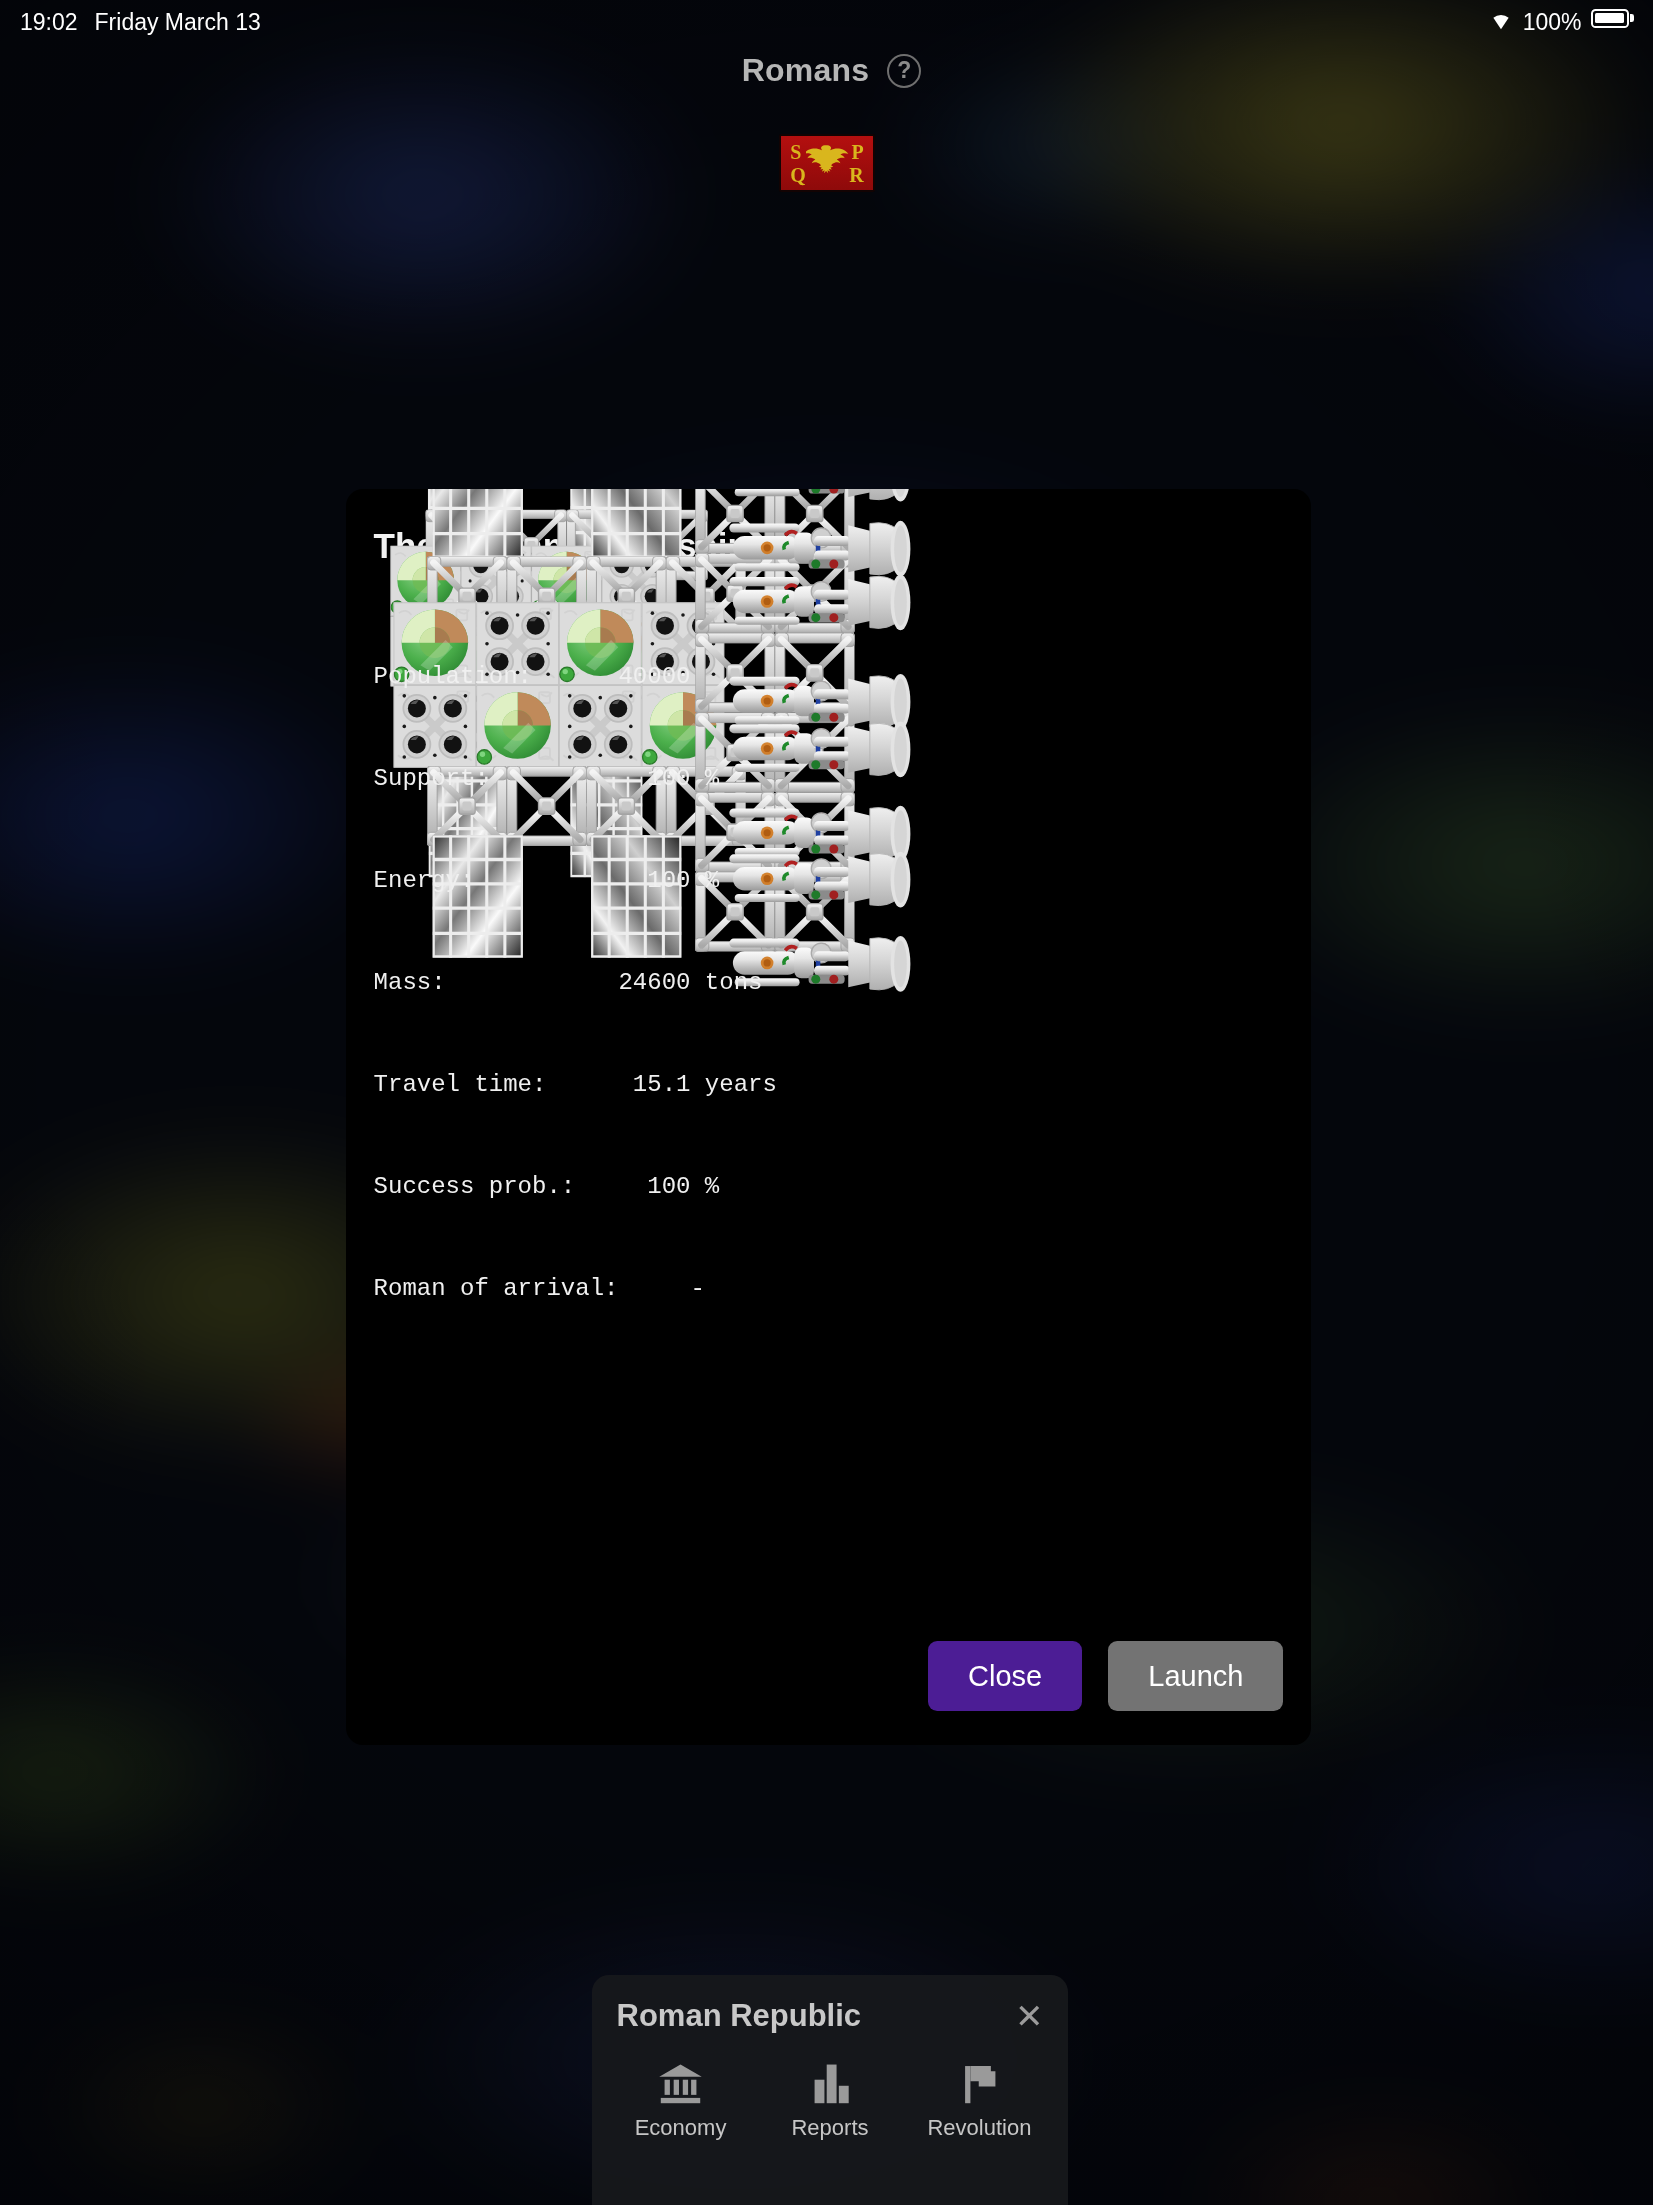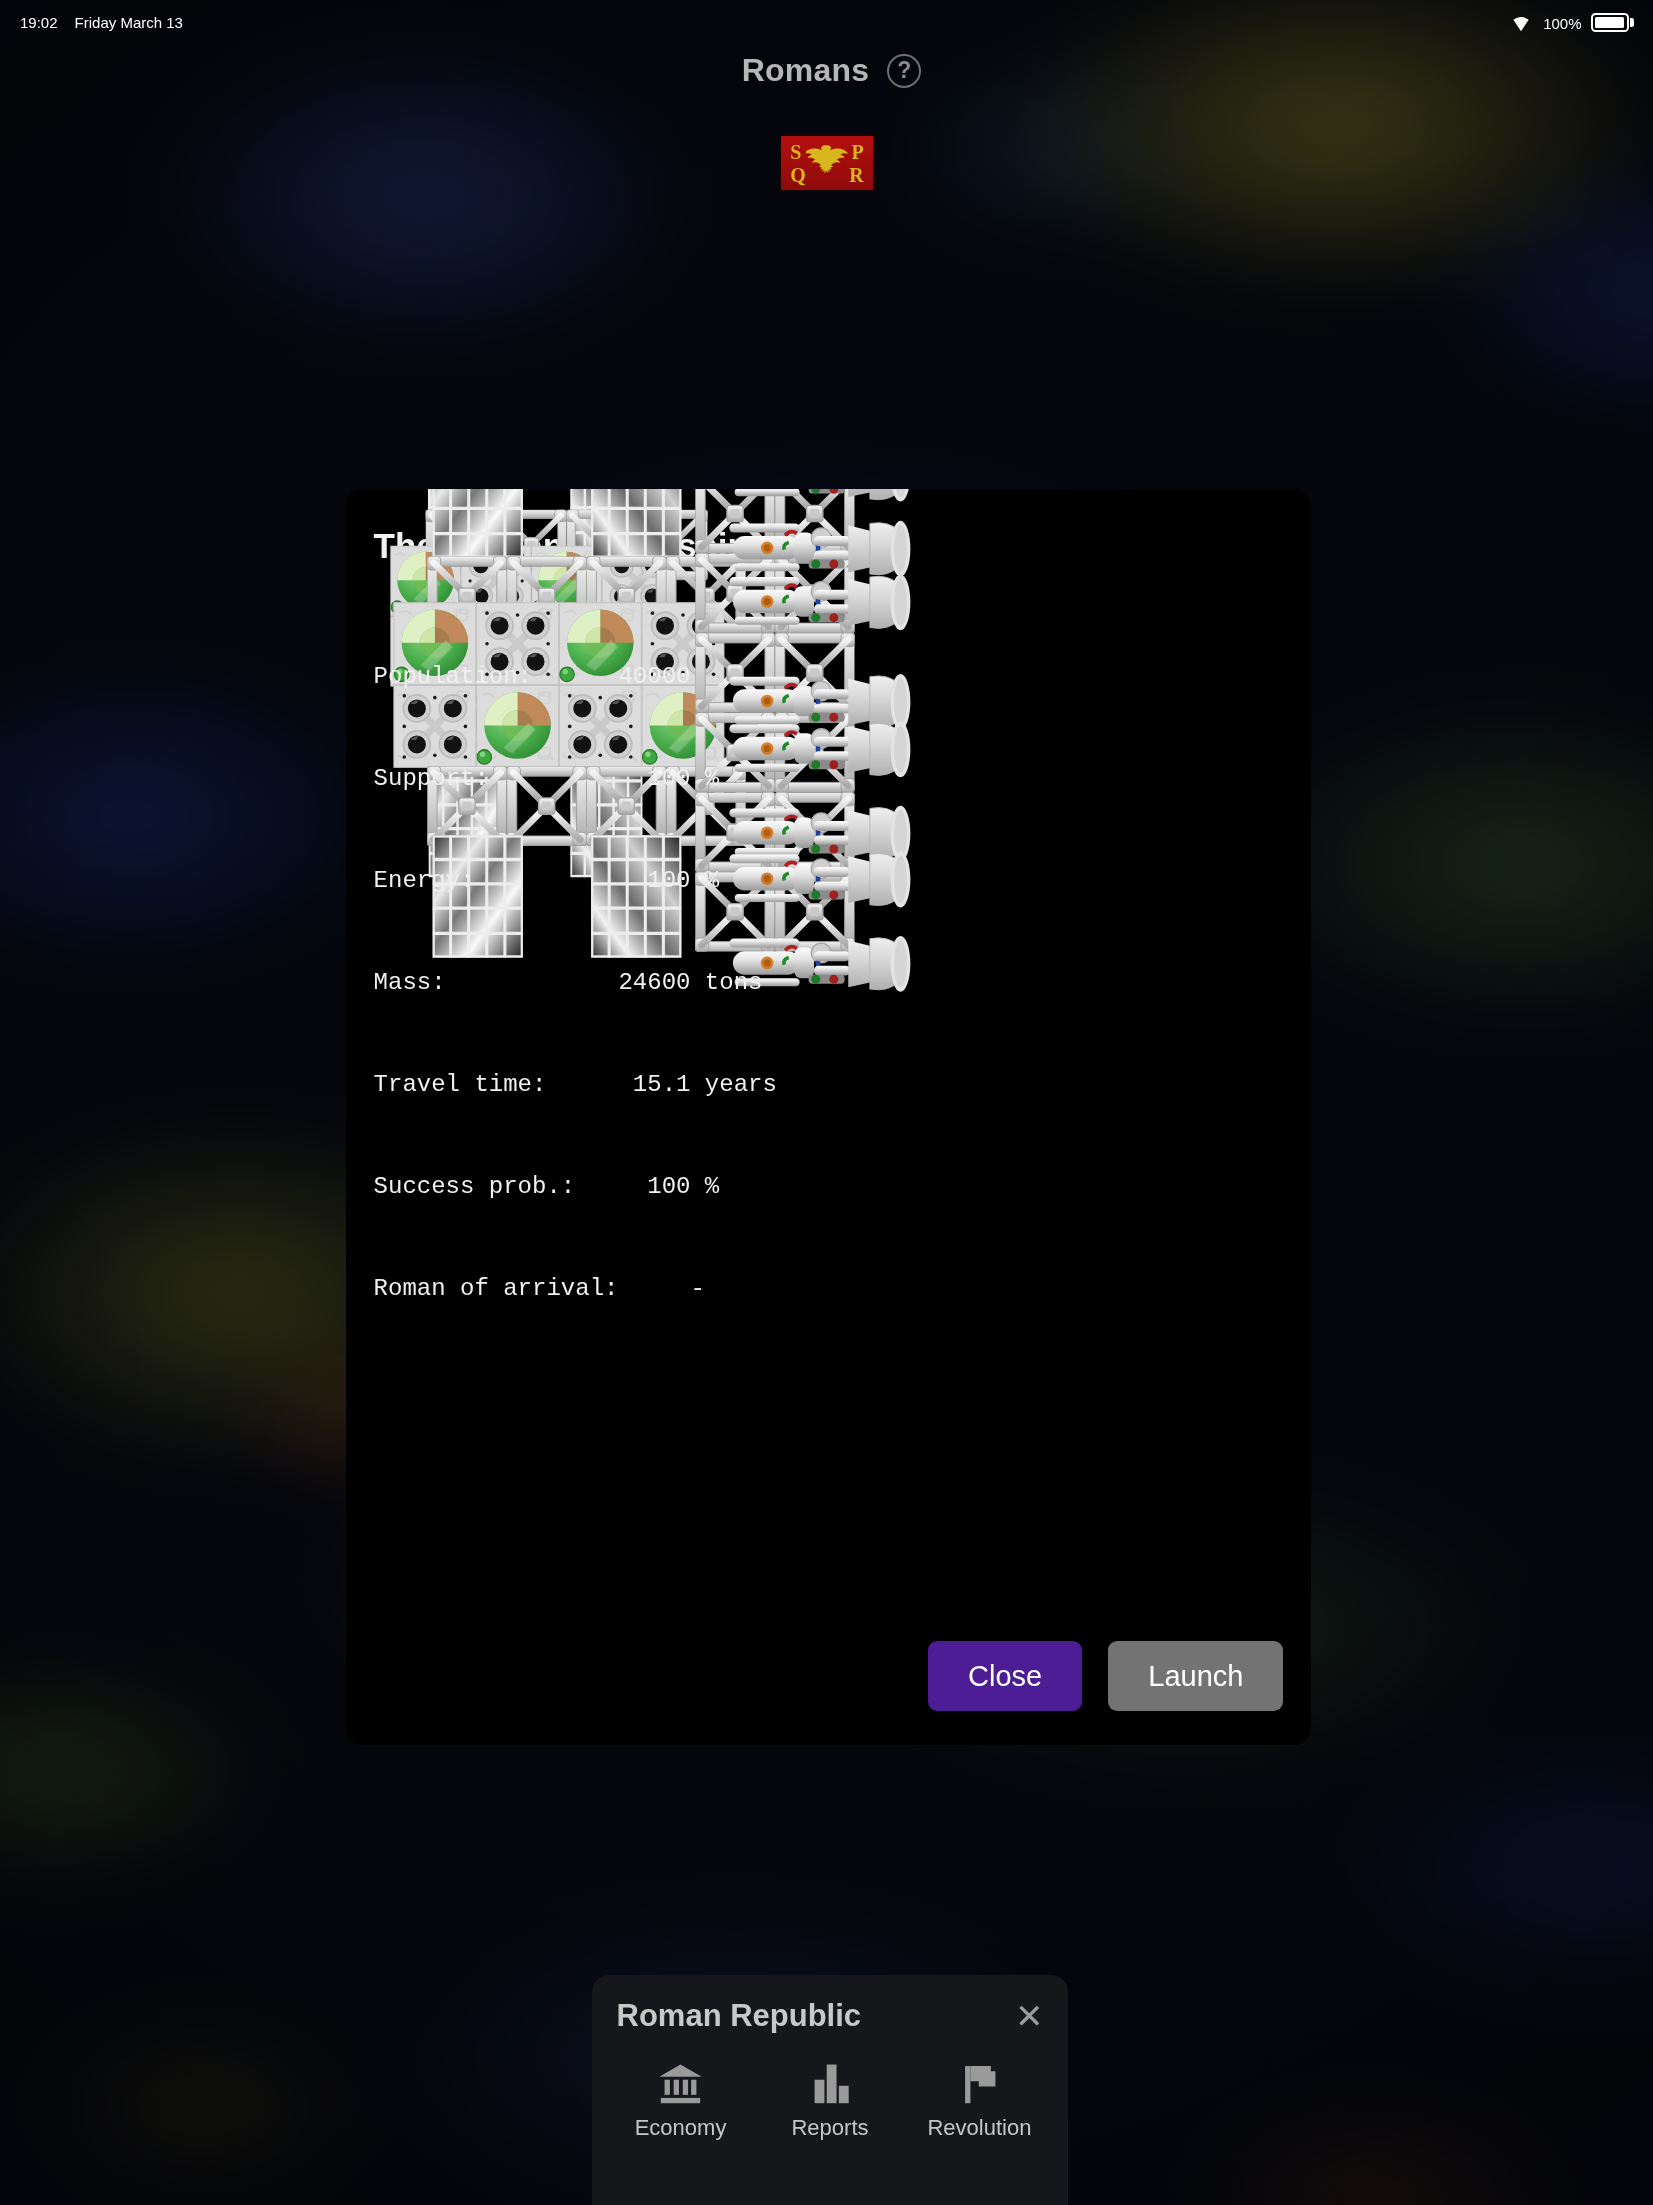--- a/index.html
+++ b/index.html
@@ -33,23 +33,23 @@
       radial-gradient(ellipse 230px 130px at 16% 92%, rgba(46,40,16,.45), transparent 74%),
       #04060c;
     filter: blur(35px);
   }
   .bg-vig { position:absolute; inset:0;
     background: radial-gradient(ellipse 140% 110% at 50% 48%, transparent 30%, rgba(0,0,0,.55) 85%); }
 
   
   .statusbar { position:absolute; top:0; left:0; right:0; height:44px;
     display:flex; align-items:center; justify-content:space-between;
-    padding: 0 20px; color:#fff; font-size:15px; }
+    padding: 0 20px; color:#fff; font-size:23px; }
   .sb-left { display:flex; align-items:center; gap:17px; font-weight:400; }
-  .sb-right { display:flex; align-items:flex-end; gap:9.2px; }
+  .sb-right { display:flex; align-items:flex-start; gap:9.2px; }
   .wifi { width:26px; height:20px; position:relative; }
   .batt { width:38px; height:19px; border:2.3px solid #fff; border-radius:4.6px; position:relative; }
   .batt::after { content:""; position:absolute; left:2.3px; top:2.3px; bottom:2.3px; right:2.3px;
     background:#fff; border-radius:1.5px; }
   .batt-cap { width:3.8px; height:8.4px; background:#fff; border-radius:0 2.3px 2.3px 0; margin-left:1.5px; }
 
   
   .pagehead { position:absolute; top:52px; left:9px; right:0;
     display:flex; align-items:center; justify-content:center; gap:18px; }
   .pagetitle { color:#b6b6b6; font-size:32px; font-weight:700; letter-spacing:0.2px; }

